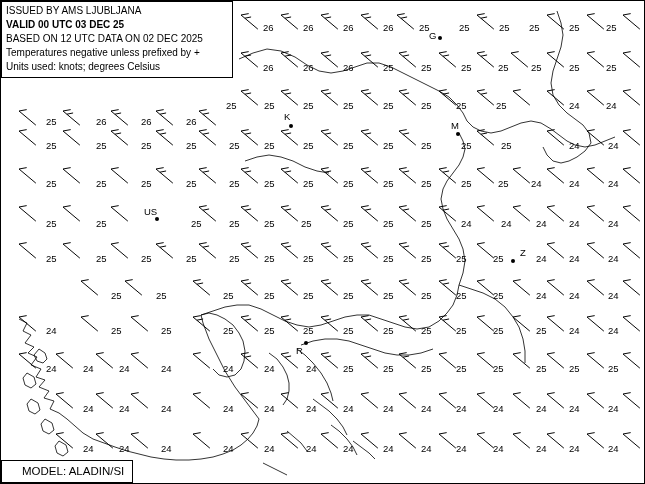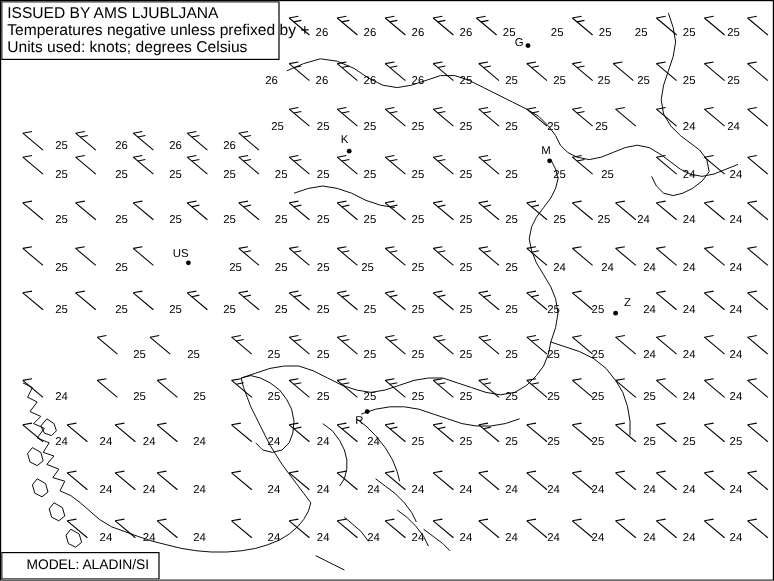--- a/index.html
+++ b/index.html
@@ -26,21 +26,21 @@
     position: absolute;
     left: 0;
     top: 0;
     background: #ffffff;
     border: 1px solid #000;
     padding: 2px 5px 3px 4px;
     box-sizing: border-box;
     width: 232px;
   }
   .legend-line {
-    font-size: 13px;
+    font-size: 10px;
     line-height: 14px;
     color: #000;
     white-space: nowrap;
   }
   .legend-line.bold {
     font-weight: bold;
   }
   .legend-line .bold-part {
     font-weight: bold;
   }
@@ -1101,20 +1101,22 @@
       <div class="city-label" style="left: 143px; top: 206px;">US</div>
       <div class="city-dot" style="left: 154px; top: 216px;"></div>
       <div class="city-label" style="left: 519px; top: 247px;">Z</div>
       <div class="city-dot" style="left: 510px; top: 258px;"></div>
       <div class="city-label" style="left: 295px; top: 345px;">R</div>
       <div class="city-dot" style="left: 303px; top: 340px;"></div>
     </div>
 
   <div class="legend-box">
     <div class="legend-line">ISSUED BY AMS LJUBLJANA</div>
+    <div class="legend-line bold">VALID 00 UTC 03 DEC 25</div>
+    <div class="legend-line">BASED ON 12 UTC DATA ON 02 DEC 2025</div>
     <div class="legend-line">Temperatures negative unless prefixed by +</div>
     <div class="legend-line">Units used: knots; degrees Celsius</div>
   </div>
 
   <div class="model-box">
     <div class="model-line">MODEL: ALADIN/SI</div>
   </div>
 
 </div>
 

